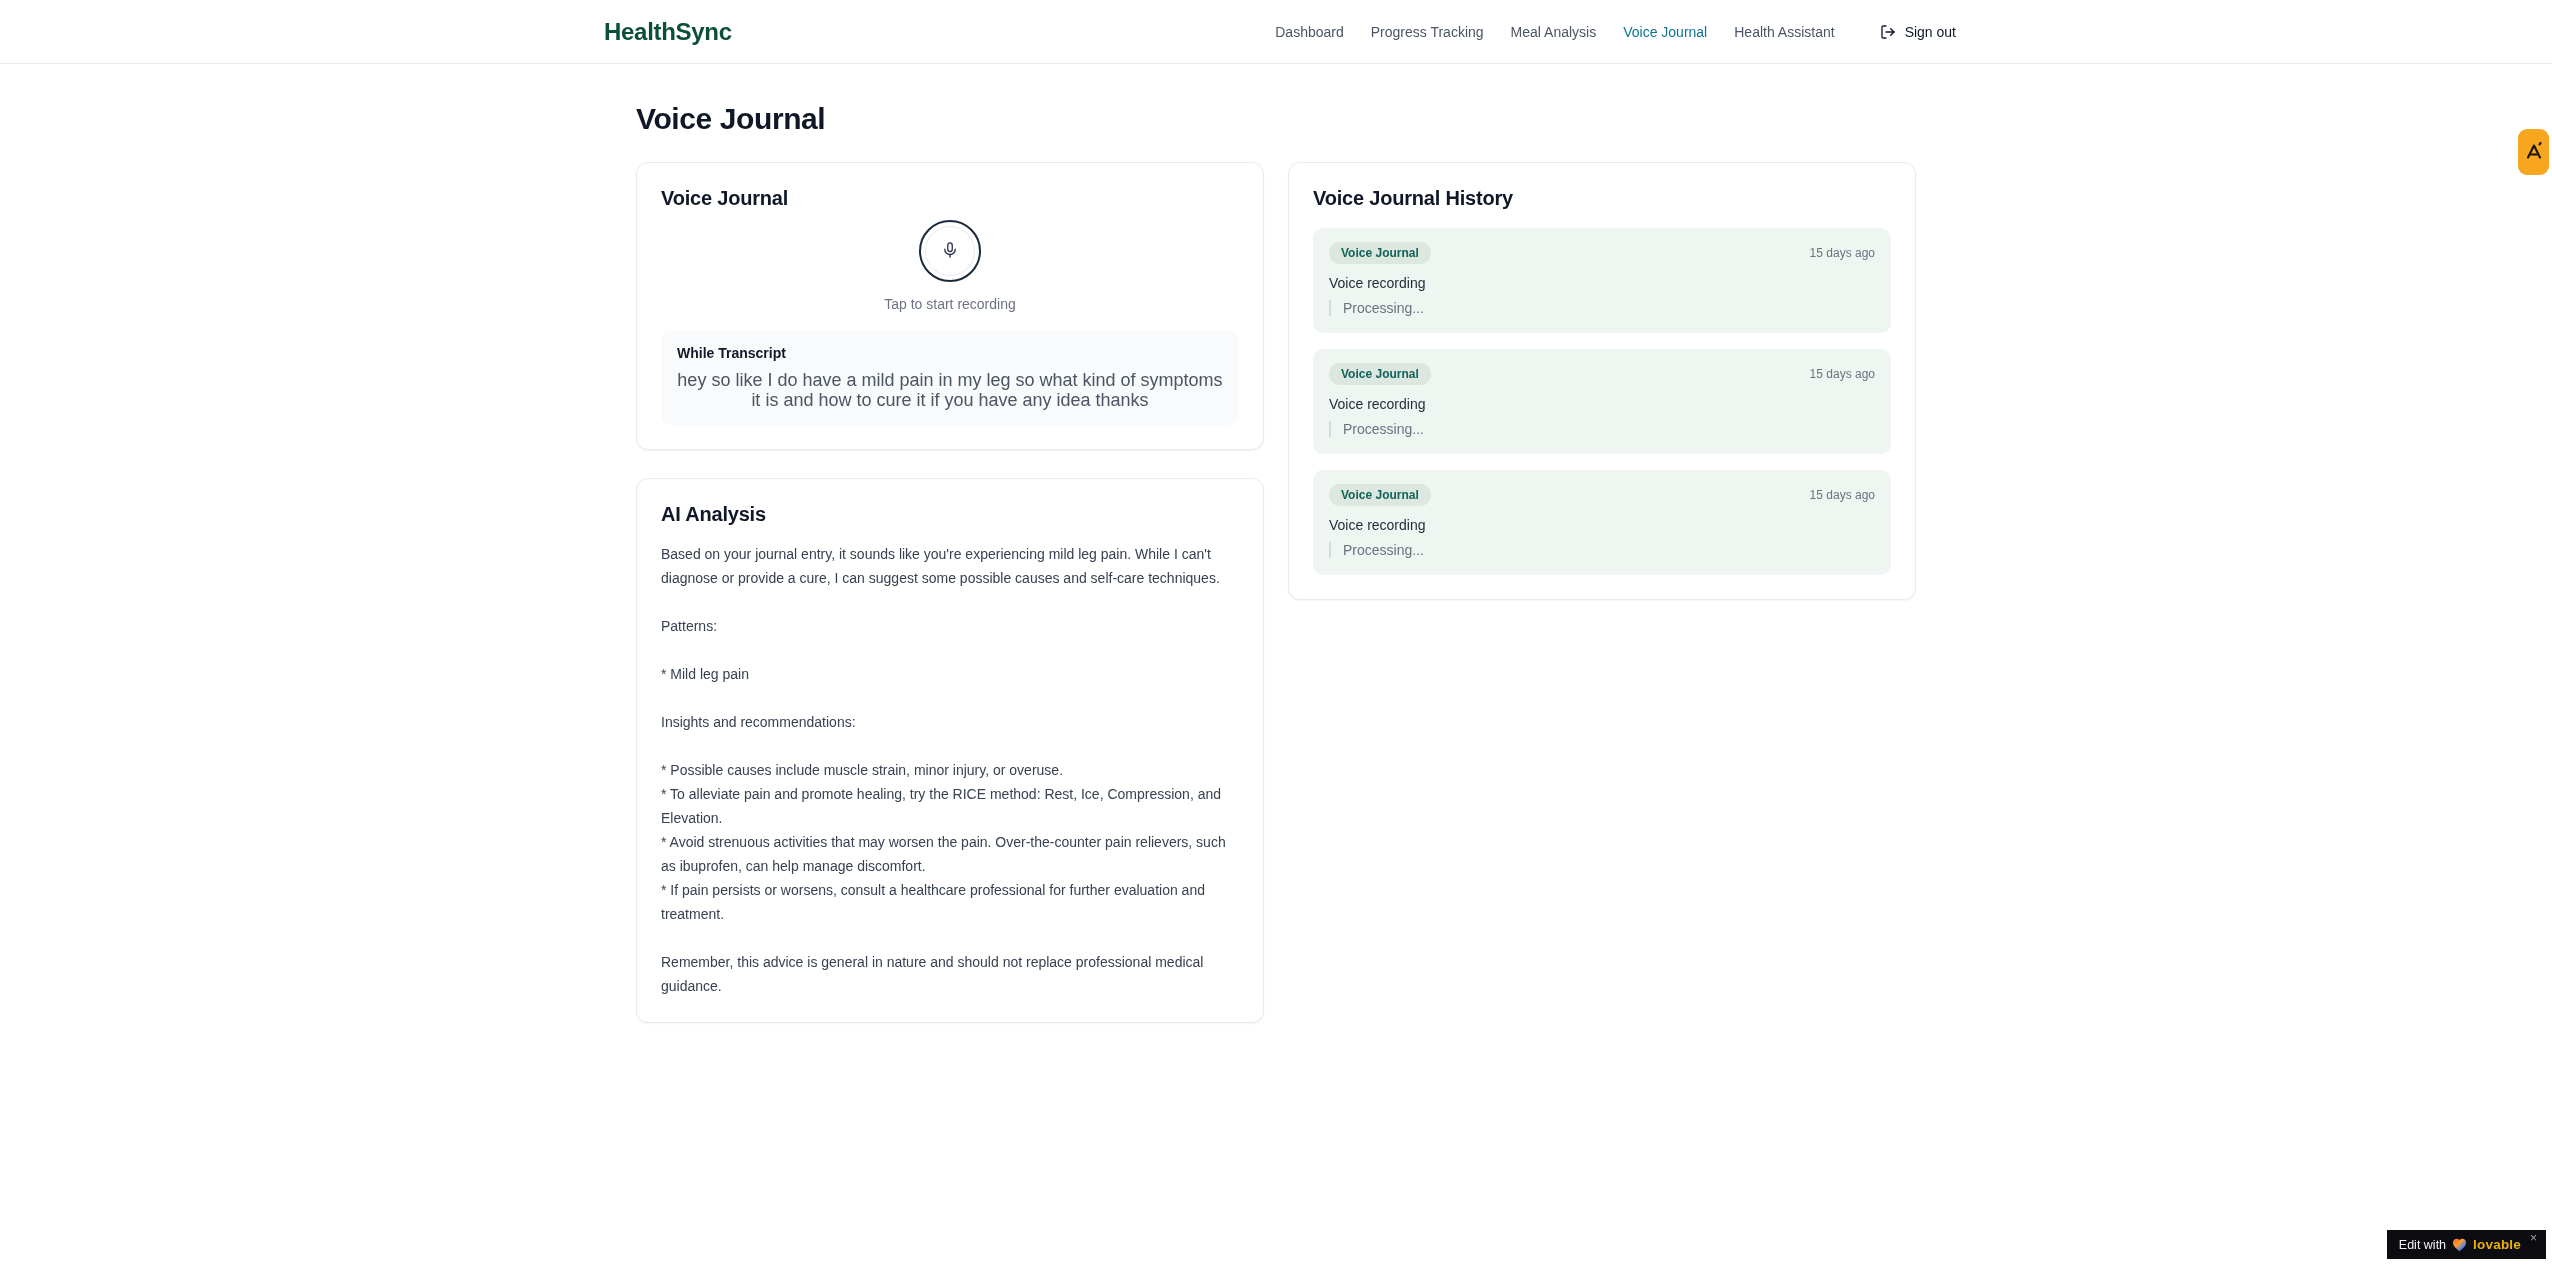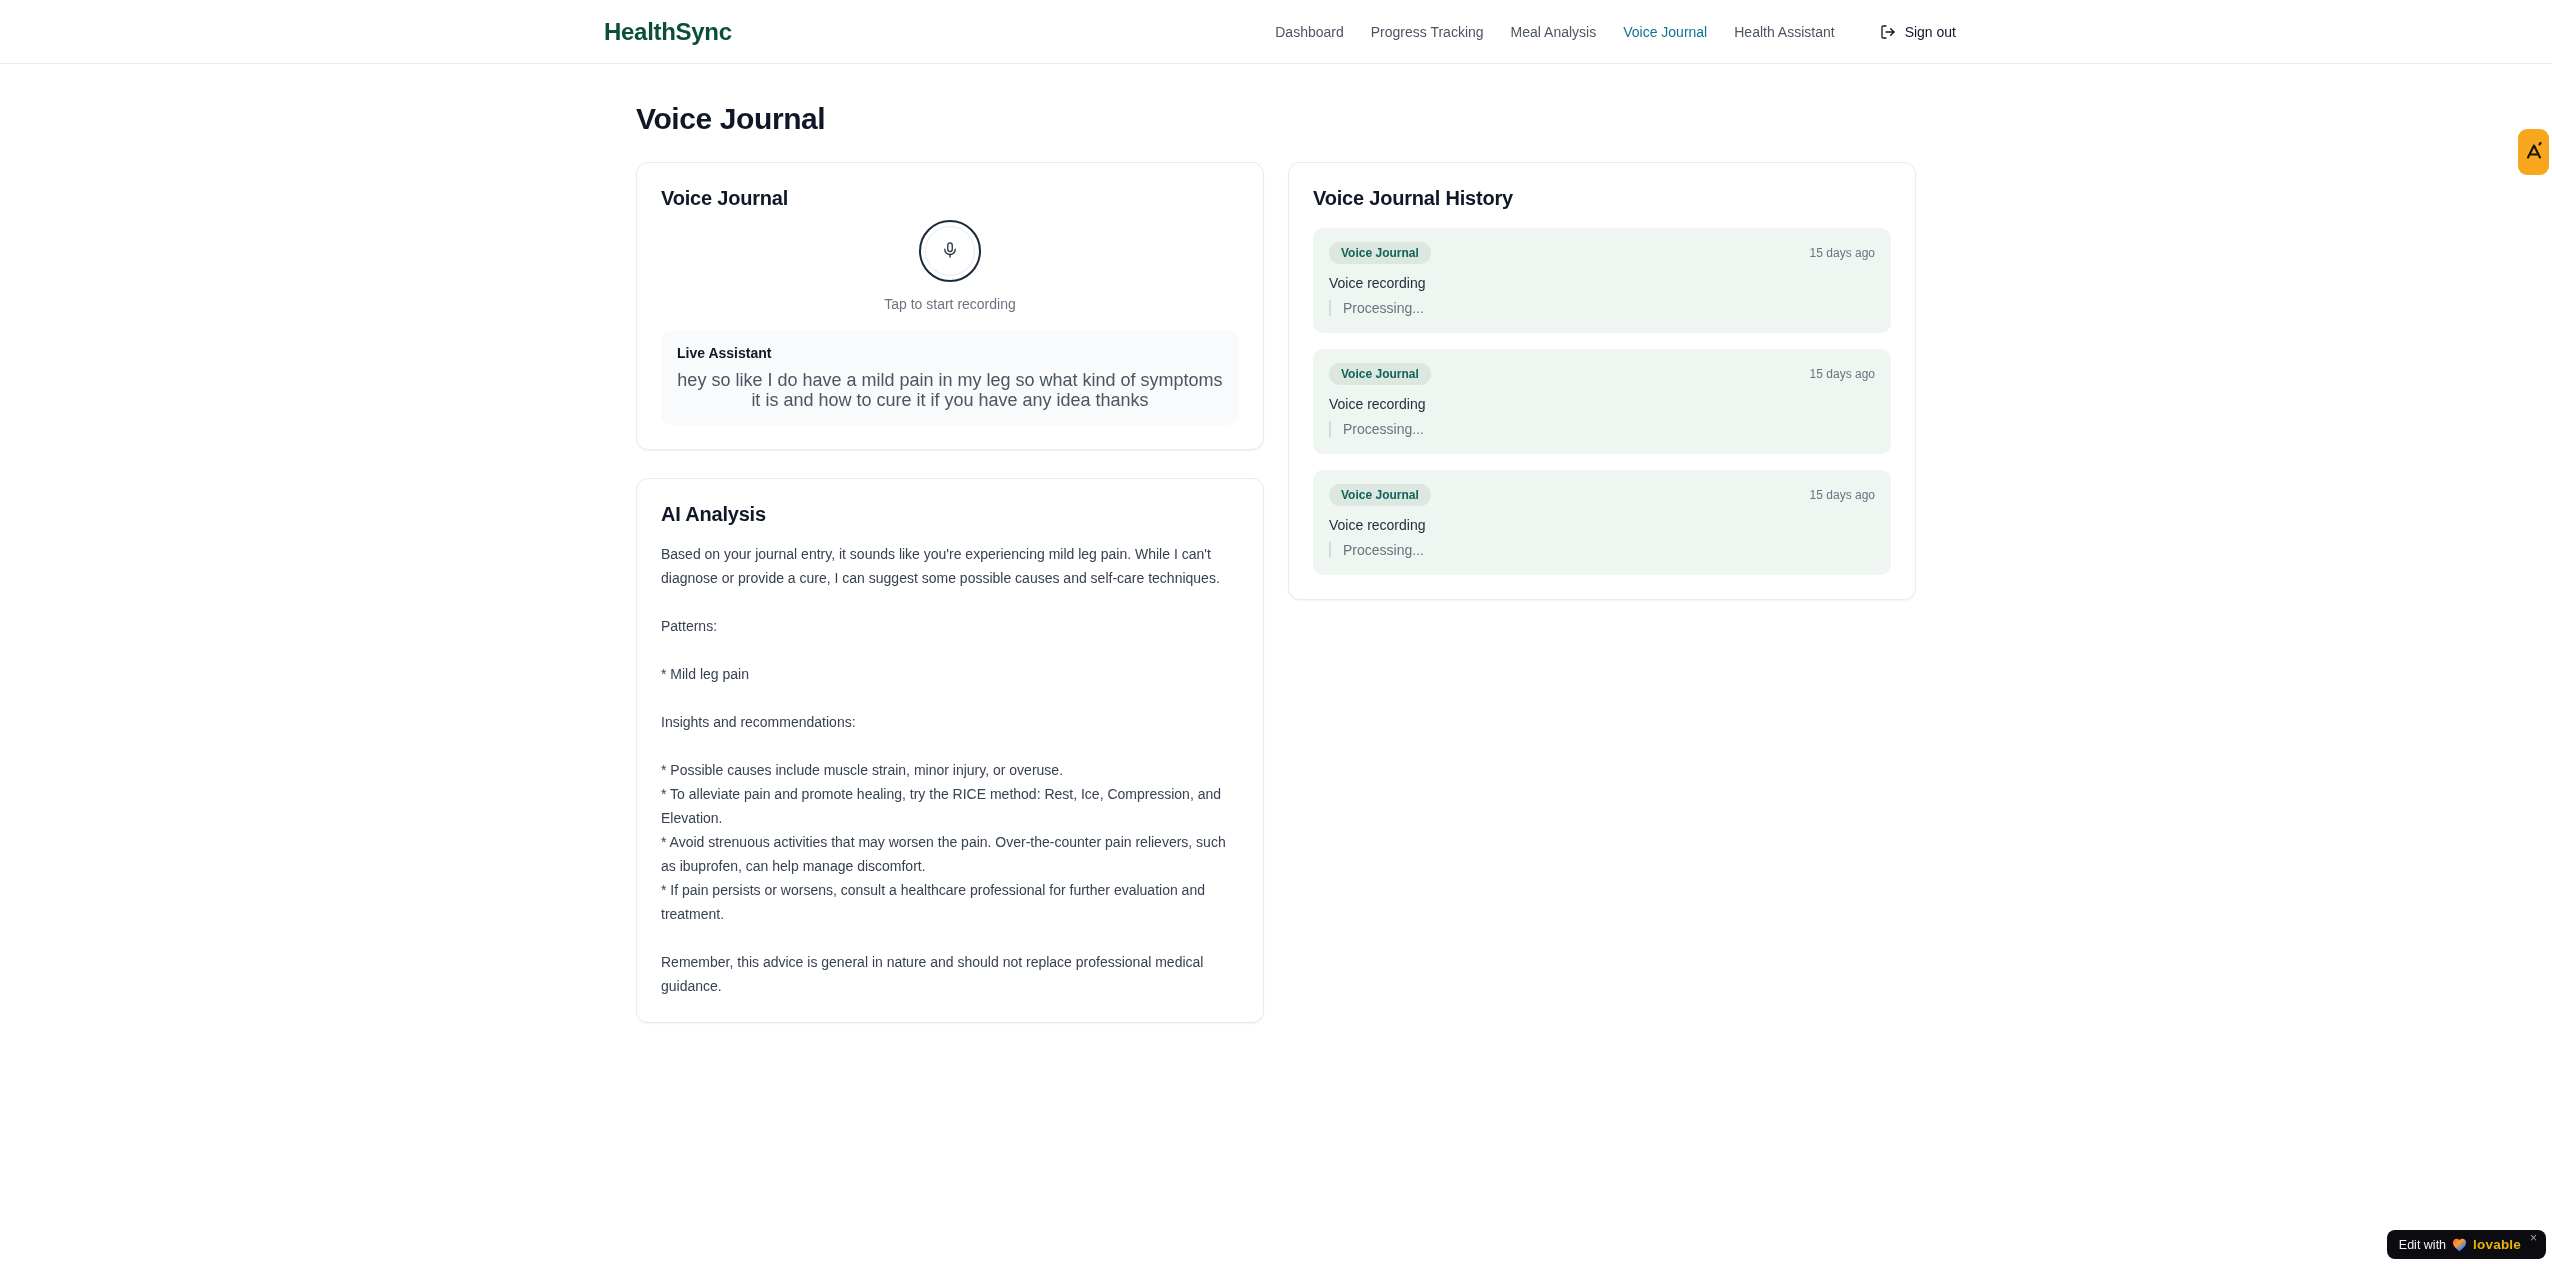--- a/index.html
+++ b/index.html
@@ -41,21 +41,21 @@
   .history-list { margin-top:18px; display:flex; flex-direction:column; gap:16px; }
   .entry { background:#eff6f1; border-radius:10px; padding:14px 16px 17px; }
   .entry-top { display:flex; align-items:center; justify-content:space-between; }
   .badge { background:#dbe7df; color:#13635a; font-size:12px; font-weight:600; padding:4px 12px; border-radius:999px; }
   .time { font-size:12px; color:#6b7280; }
   .entry-title { margin-top:11px; font-size:14px; color:#1f2937; }
   .entry-status { margin-top:9px; font-size:14px; color:#6b7280; border-left:2px solid #d5dae1; padding-left:12px; }
 
   
   .side-launcher { position:absolute; top:129px; right:3px; width:31px; height:46px; border:none; border-radius:9px; background:#f8a61d; display:flex; align-items:center; justify-content:center; cursor:pointer; padding:0; }
-  .lovable-badge { position:absolute; right:6px; bottom:5px; height:29px; background:#0c0c10; border-radius:8px; display:flex; align-items:center; padding:0 9px 0 12px; gap:6px; cursor:pointer; }
+  .lovable-badge { position:absolute; right:6px; bottom:5px; height:29px; background:#0c0c10; border-radius:0; display:flex; align-items:center; padding:0 9px 0 12px; gap:6px; cursor:pointer; }
   .lovable-prefix { font-size:12.5px; color:#f3f4f6; }
   .lovable-brand { font-size:13.5px; font-weight:700; color:#eab308; letter-spacing:0.2px; }
   .lovable-close { font-size:12px; color:#a1a6ad; align-self:flex-start; margin:2px 0 0 3px; line-height:12px; cursor:pointer; }
 </style>
 </head>
 <body>
 
 <div class="stage">
 
   <header>
@@ -95,21 +95,21 @@
                 <svg width="18" height="18" viewBox="0 0 24 24" fill="none" stroke="#2b3648" stroke-width="1.8" stroke-linecap="round" stroke-linejoin="round">
                   <rect x="9" y="2.5" width="6" height="11.5" rx="3"></rect>
                   <path d="M5 11a7 7 0 0 0 14 0"></path>
                   <line x1="12" y1="18" x2="12" y2="21.5"></line>
                 </svg>
               </span>
             </button>
             <div class="tap-hint">Tap to start recording</div>
           </div>
           <div class="transcript">
-            <div class="t-title">Live Assistant</div>
+            <div class="t-title">While Transcript</div>
             <p class="t-body">hey so like I do have a mild pain in my leg so what kind of symptoms it is and how to cure it if you have any idea thanks</p>
           </div>
         </section>
 
         <section class="card">
           <h2>AI Analysis</h2>
           <div class="analysis-body">Based on your journal entry, it sounds like you're experiencing mild leg pain. While I can't diagnose or provide a cure, I can suggest some possible causes and self-care techniques.
 
 Patterns:
 

